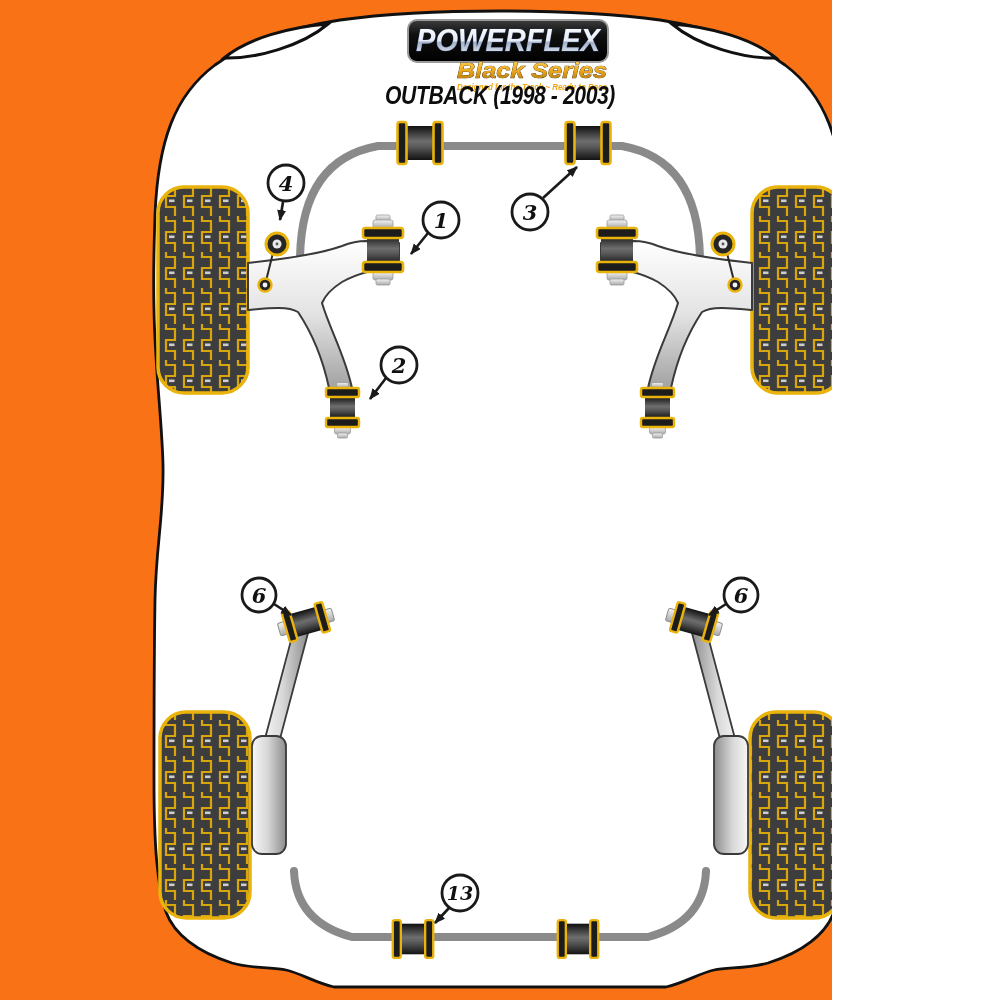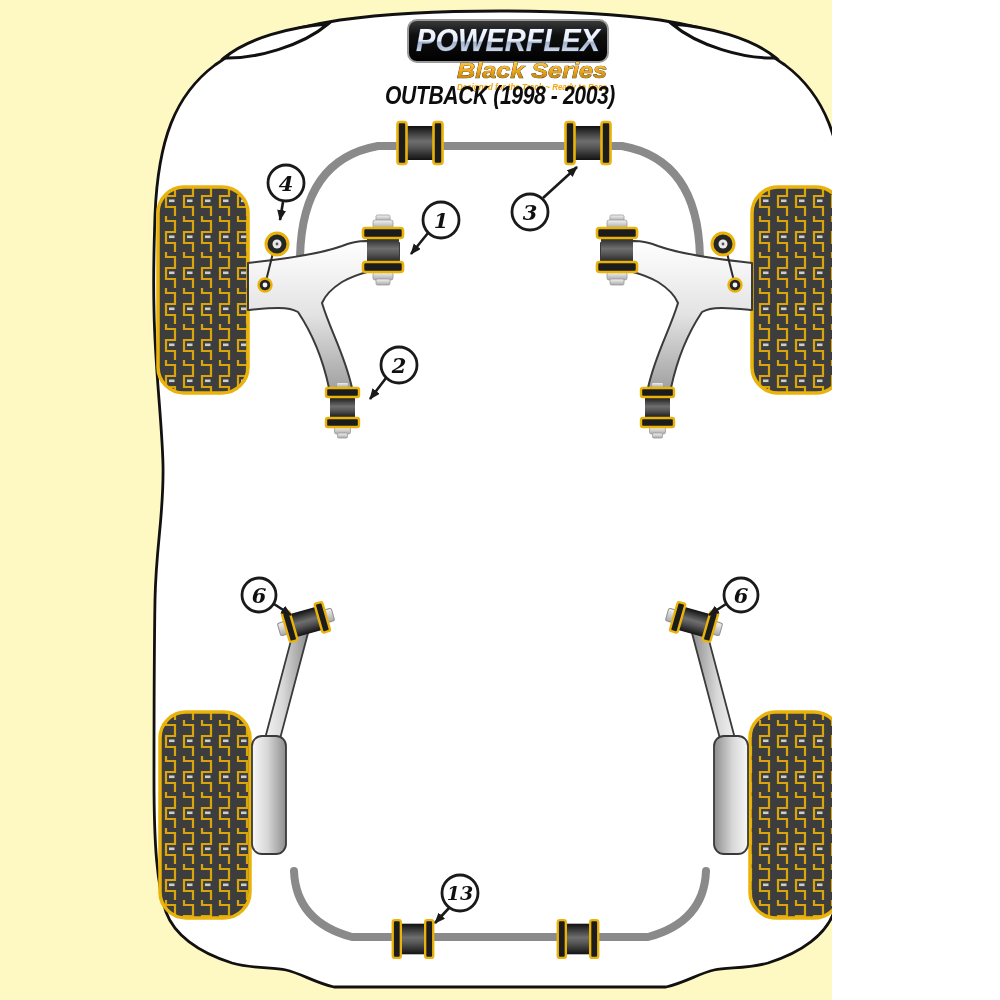--- a/index.html
+++ b/index.html
@@ -1,19 +1,19 @@
 <!DOCTYPE html>
 <html><head>
 <meta charset="utf-8">
 <style>
   html,body{margin:0;padding:0;background:#ffffff;}
   .stage{
     position:relative;
     width:832px;height:1000px;
-    background:#fef9c3;
+    background:#f97316;
     overflow:hidden;
     font-family:"Liberation Sans", sans-serif;
   }
   svg{display:block;}
   text{user-select:none;}
   .brand-text{
     font-family:"Liberation Sans", sans-serif;
     font-style:italic;font-weight:bold;
   }
   .callout-num{

